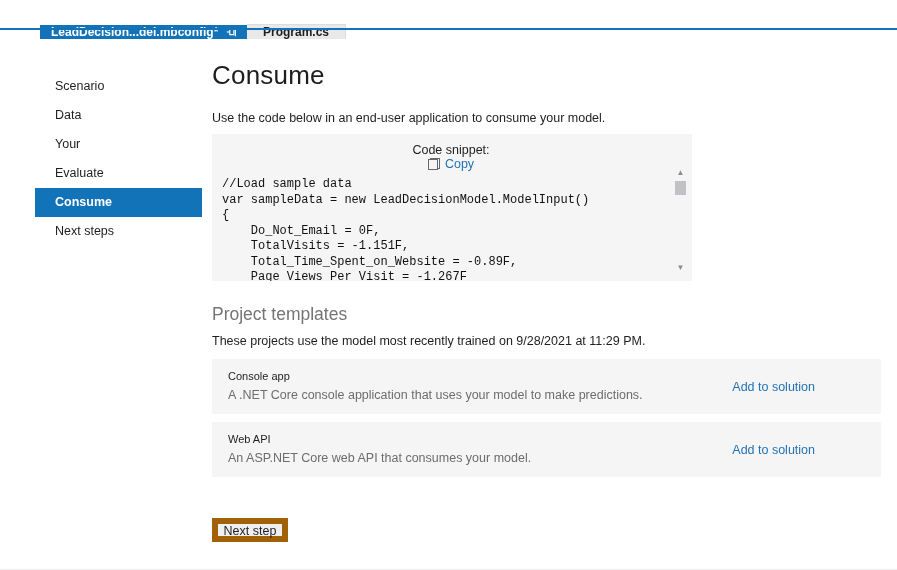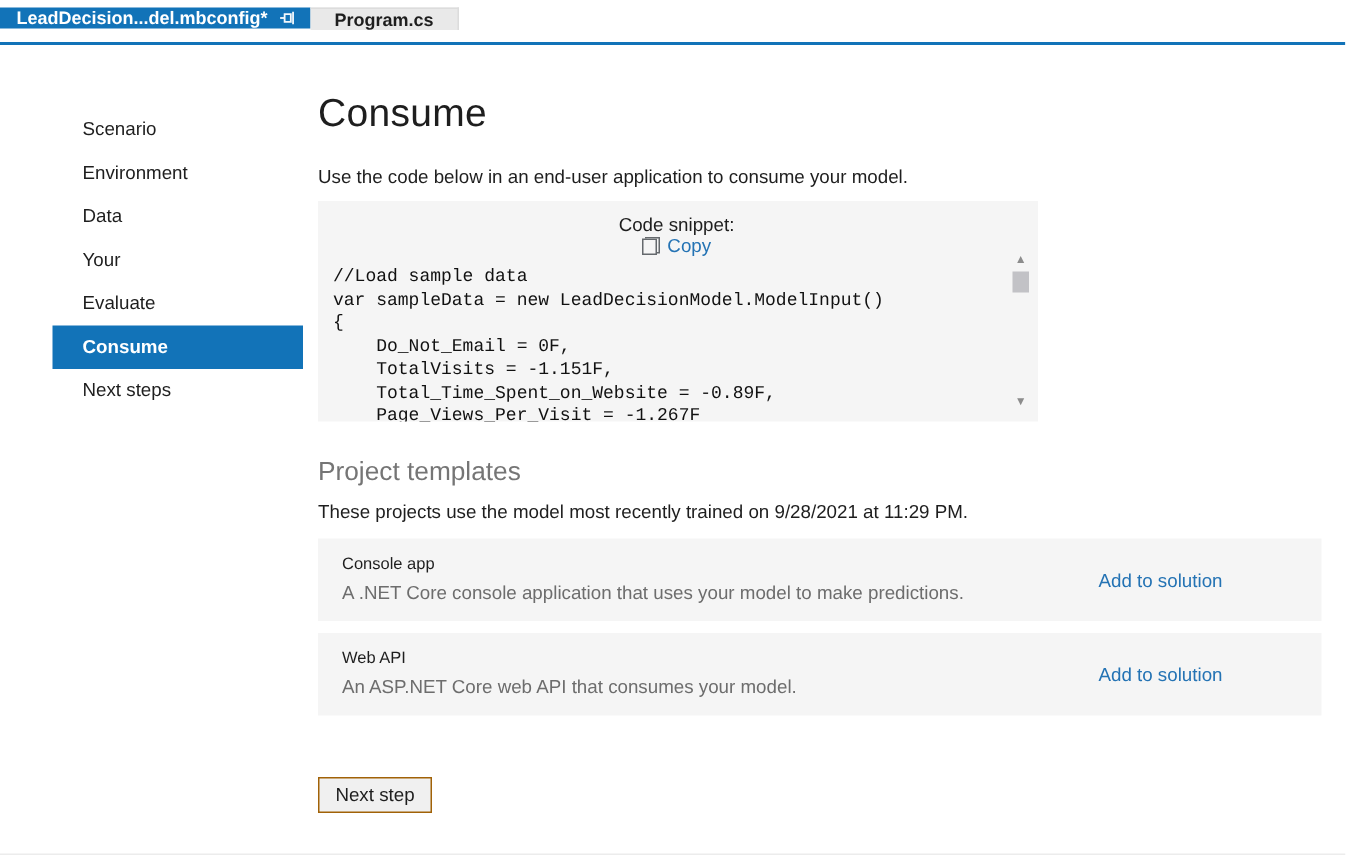--- a/index.html
+++ b/index.html
@@ -12,21 +12,21 @@
     --inactive-tab:#e9e9e9;
     --scroll-arrow:#8c8c8c;
     --scroll-thumb:#c2c2c6;
   }
   *{box-sizing:border-box;margin:0;padding:0;}
   html,body{background:#fff;}
   body{font-family:"Liberation Sans",sans-serif;color:var(--text);}
   .screen{position:relative;width:897px;height:570px;background:#fff;overflow:hidden;border-bottom:1px solid #ececec;}
 
   
-  .tabbar{position:absolute;top:0;left:0;right:0;height:24px;display:flex;align-items:center;}
+  .tabbar{position:absolute;top:15px;left:0;right:0;height:24px;display:flex;align-items:flex-end;padding-left:40px;}
   .tab{display:flex;align-items:center;font-size:12px;cursor:default;}
   .tab.active{background:var(--accent);color:#fff;font-weight:bold;padding:0 9px 0 11px;width:207px;}
   .tab.active .tab-label{flex:1;white-space:nowrap;}
   .tab.inactive{background:var(--inactive-tab);color:var(--text);padding:0 16px;border-right:1px solid #dcdcdc;border-top:1px solid #dcdcdc;font-weight:bold;}
   .tab-underline{position:absolute;top:28px;left:0;right:0;height:2px;background:var(--accent);}
   .pin-icon{display:inline-flex;margin-left:8px;opacity:.95;}
   .close-icon{margin-left:9px;font-size:11px;font-weight:normal;line-height:1;}
 
   
   .sidebar{position:absolute;left:0;top:72px;width:202px;}
@@ -55,21 +55,21 @@
 
   
   .section-heading{font-size:17.5px;font-weight:400;color:var(--heading-muted);margin-top:23px;}
   .trained-note{font-size:12.5px;margin-top:9px;}
   .card{position:relative;margin-top:11px;width:669px;background:var(--panel-bg);padding:11px 16px 12px;}
   .card + .card{margin-top:8px;}
   .card-title{font-size:11px;font-weight:normal;}
   .card-desc{font-size:12.5px;color:var(--muted);margin-top:6px;}
   .card-action{position:absolute;right:66px;top:50%;transform:translateY(-50%);font-size:12.5px;color:var(--link);text-decoration:none;cursor:pointer;}
 
-  .next-step{margin-top:41px;width:76px;height:24px;background:#f0f0f0;border:1px solid #a16207;font-family:"Liberation Sans",sans-serif;font-size:12.5px;color:var(--text);cursor:pointer;}
+  .next-step{margin-top:41px;width:76px;height:24px;background:#f0f0f0;border:6px solid #a16207;font-family:"Liberation Sans",sans-serif;font-size:12.5px;color:var(--text);cursor:pointer;}
 </style>
 </head>
 <body>
 
 <div class="screen">
 
   <header class="tabbar">
     <div class="tab active">
       <span class="tab-label">LeadDecision...del.mbconfig*</span>
       <span class="pin-icon-wrap pin-icon">
@@ -82,21 +82,20 @@
       <span class="close-icon">✕</span>
     </div>
     <div class="tab inactive">
       <span class="tab-label">Program.cs</span>
     </div>
   </header>
   <div class="tab-underline"></div>
 
   <nav class="sidebar">
     <div class="nav-item">Scenario</div>
-    <div class="nav-item">Environment</div>
     <div class="nav-item">Data</div>
     <div class="nav-item">Your</div>
     <div class="nav-item">Evaluate</div>
     <div class="nav-item active">Consume</div>
     <div class="nav-item">Next steps</div>
   </nav>
 
   <main class="main">
     <h1 class="page-title">Consume</h1>
     <p class="instruction">Use the code below in an end-user application to consume your model.</p>

